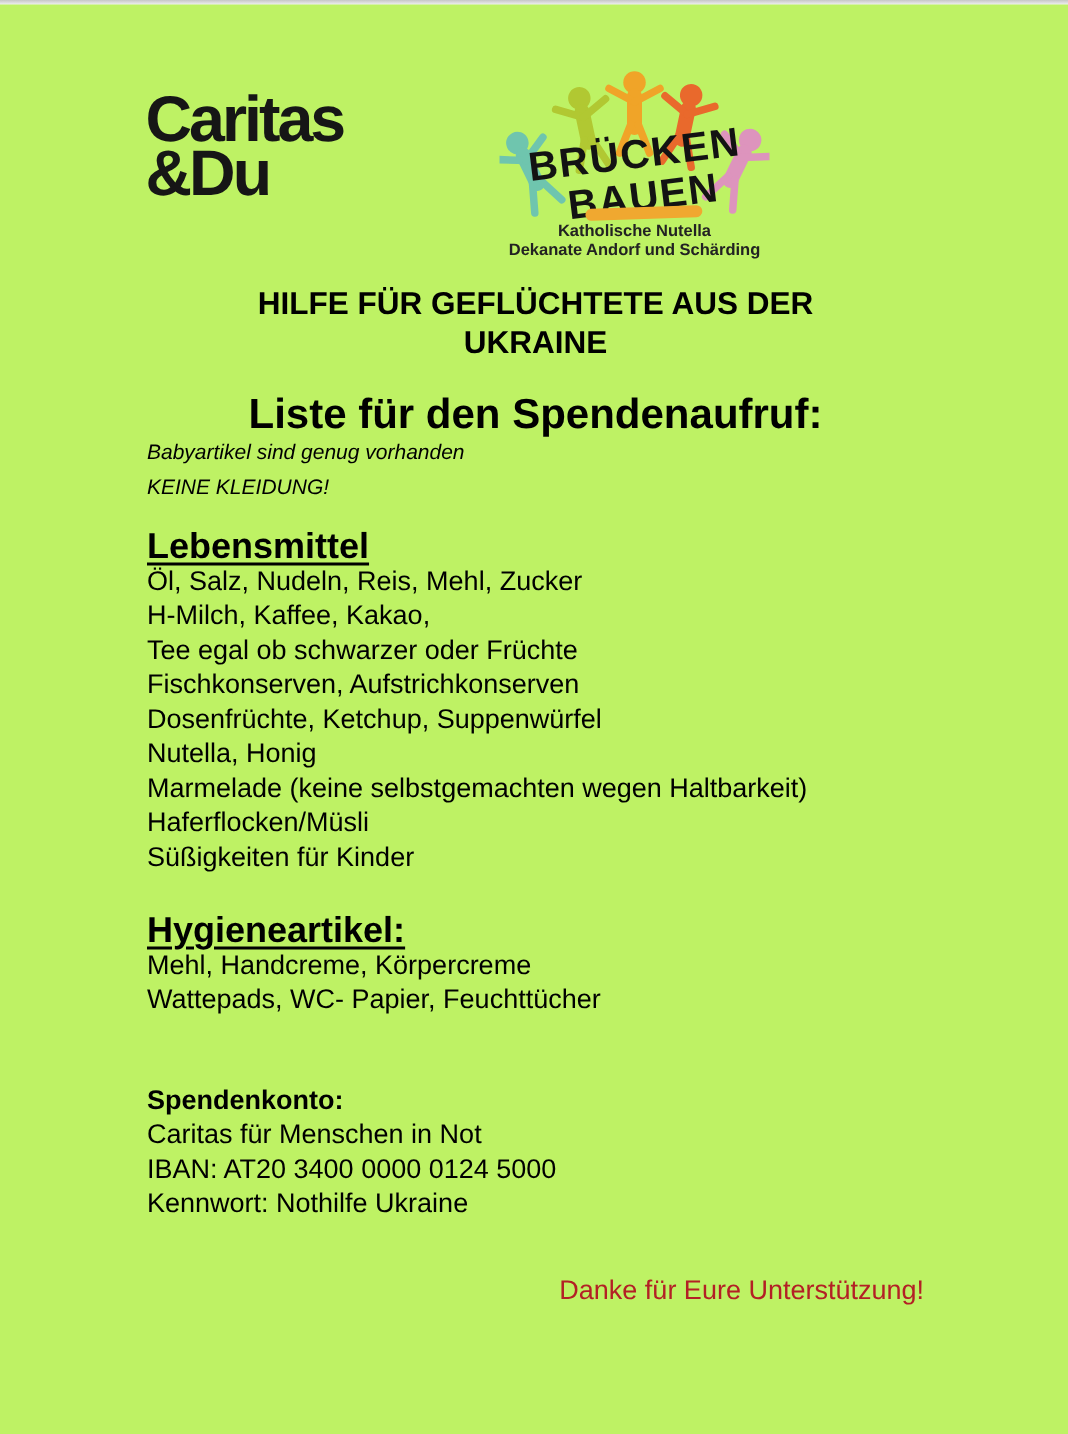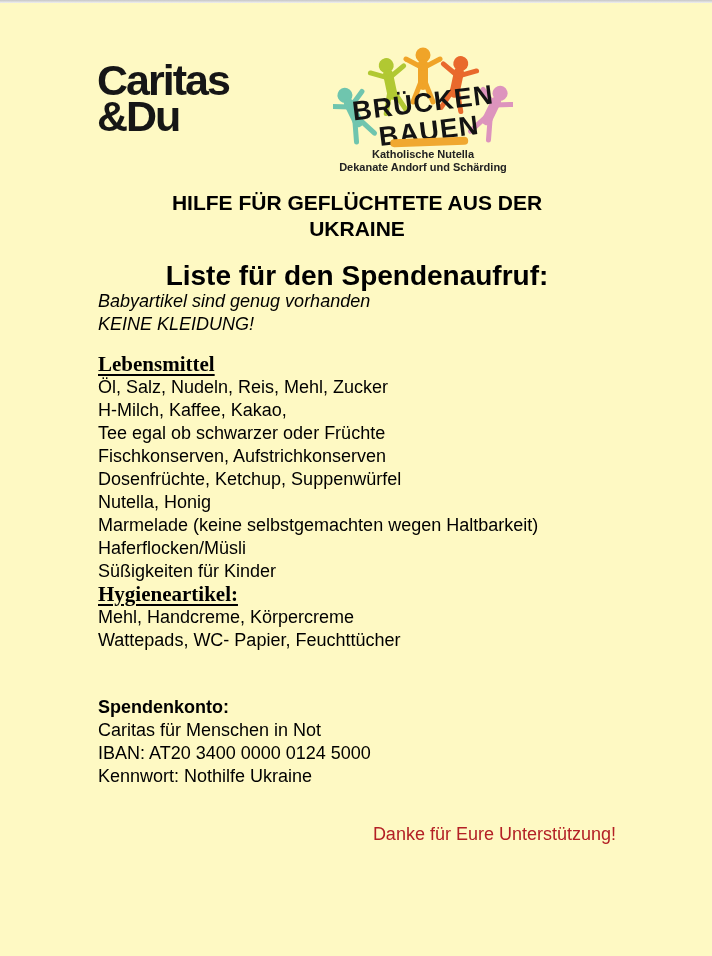--- a/index.html
+++ b/index.html
@@ -1,20 +1,20 @@
 <!DOCTYPE html>
 <html><head>
 <meta charset="utf-8">
 <style>
   html, body { margin: 0; padding: 0; background: #ffffff; }
   .page {
     position: relative;
     width: 712px;
     height: 956px;
-    background: #fef9c3;
+    background: #bef264;
     font-family: "Liberation Sans", sans-serif;
     color: #000000;
     overflow: hidden;
   }
   .top-edge {
     position: absolute;
     top: 0; left: 0; right: 0;
     height: 3px;
     background: linear-gradient(#c6c6c6, #efefef);
   }
@@ -90,35 +90,34 @@
   }
   .appeal-heading {
     margin-top: 22px;
     font-size: 28px;
     font-weight: bold;
     line-height: 24px;
     text-align: center;
   }
   .appeal-note {
     font-style: italic;
-    font-size: 18px;
+    font-size: 14px;
     line-height: 23px;
   }
   .appeal-note-first { margin-top: 2px; }
   .section-heading {
-    font-size: 21px;
+    font-size: 24px;
     font-weight: bold;
     line-height: 23px;
     text-decoration: underline;
     text-decoration-thickness: 2px;
     text-underline-offset: 3px;
-    font-family: Liberation Serif, serif;
   }
   .section-food { margin-top: 17px; }
-  .section-hygiene { }
+  .section-hygiene { margin-top: 26px; }
   .doc-line {
     font-size: 18px;
     line-height: 23px;
   }
   .donation-heading {
     margin-top: 44px;
     font-size: 18px;
     font-weight: bold;
     line-height: 23px;
   }

